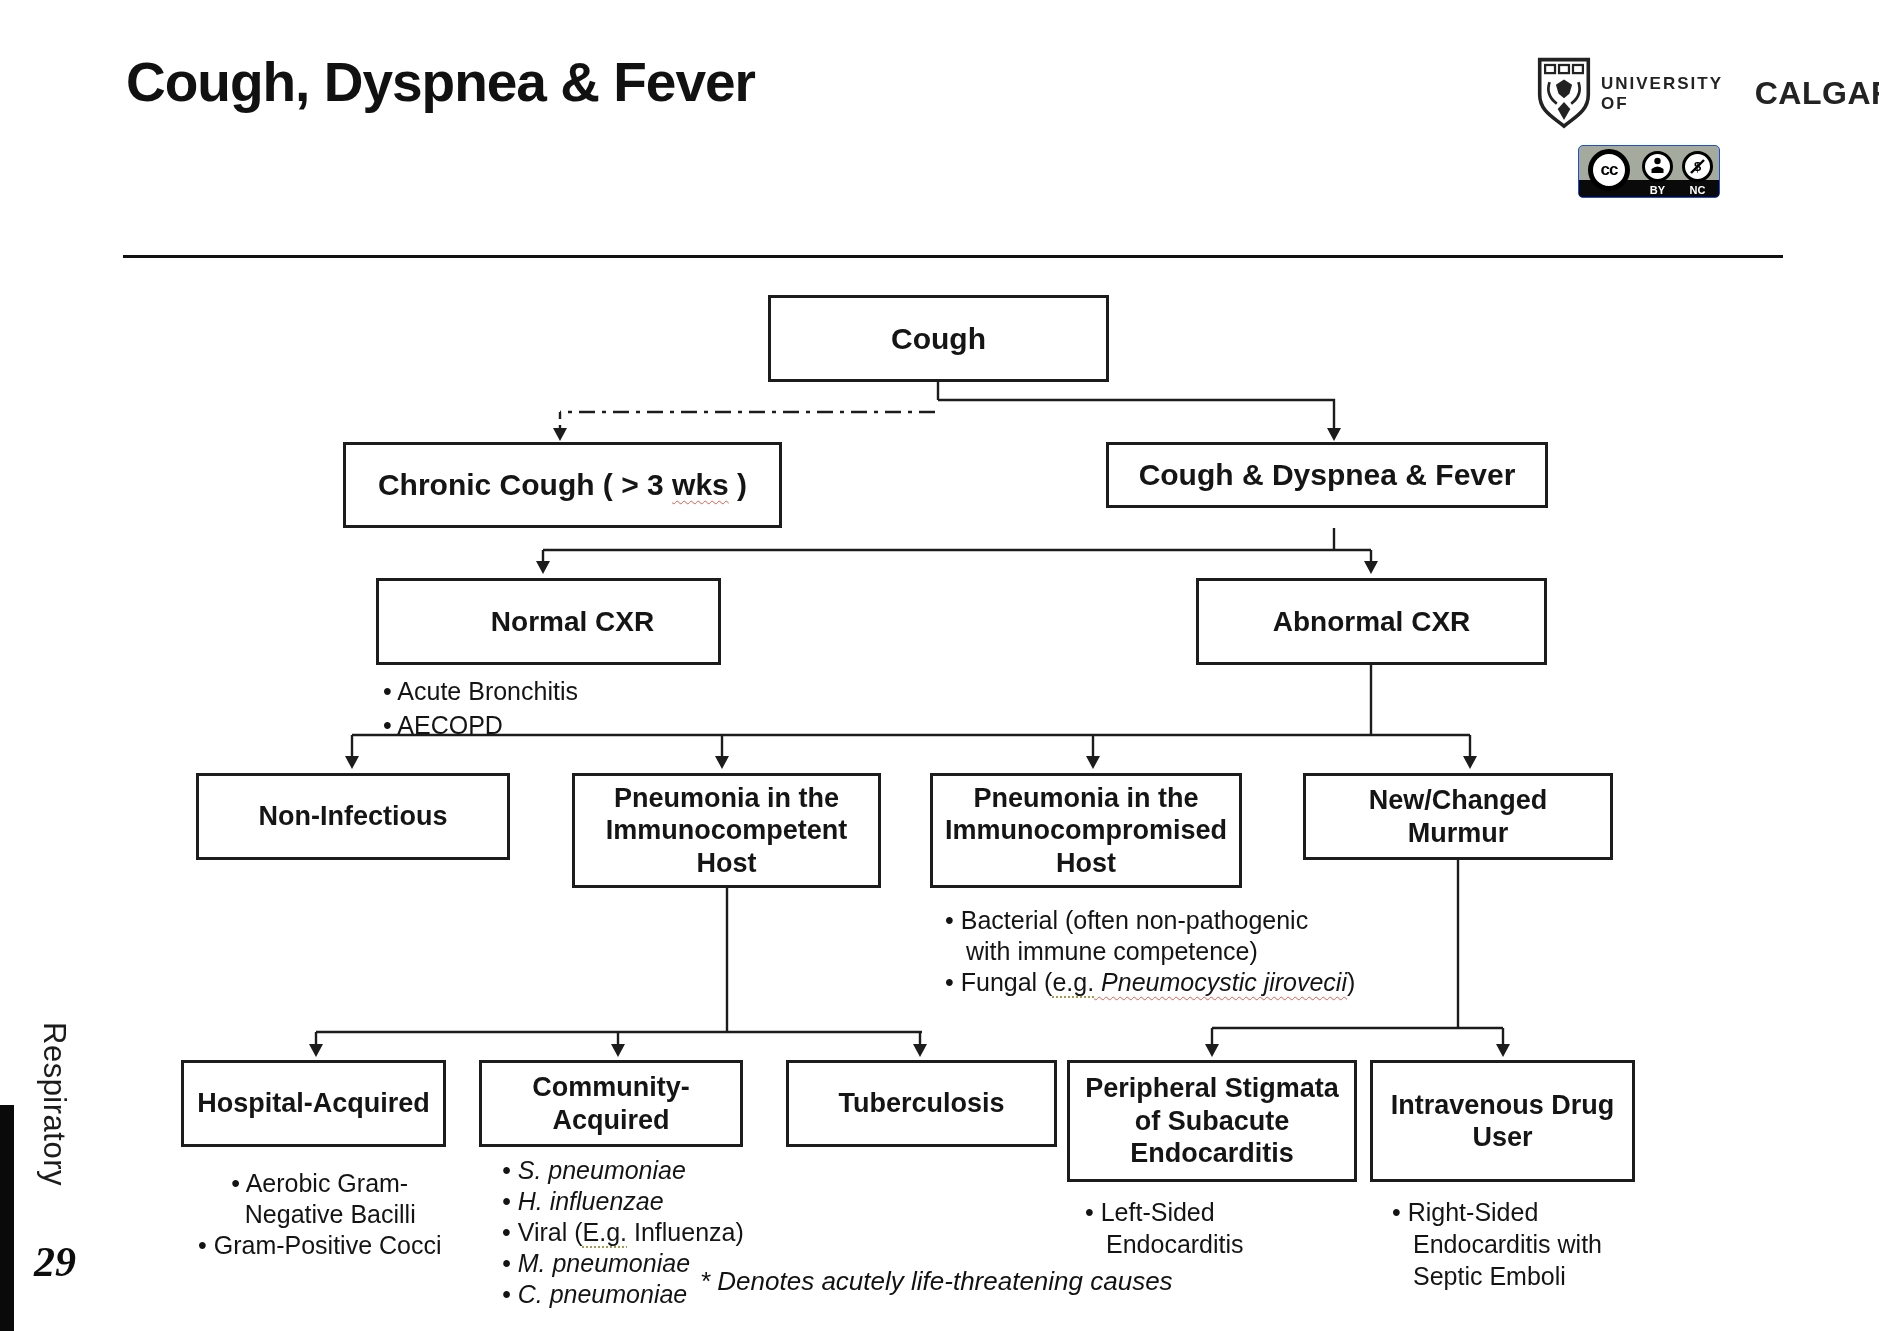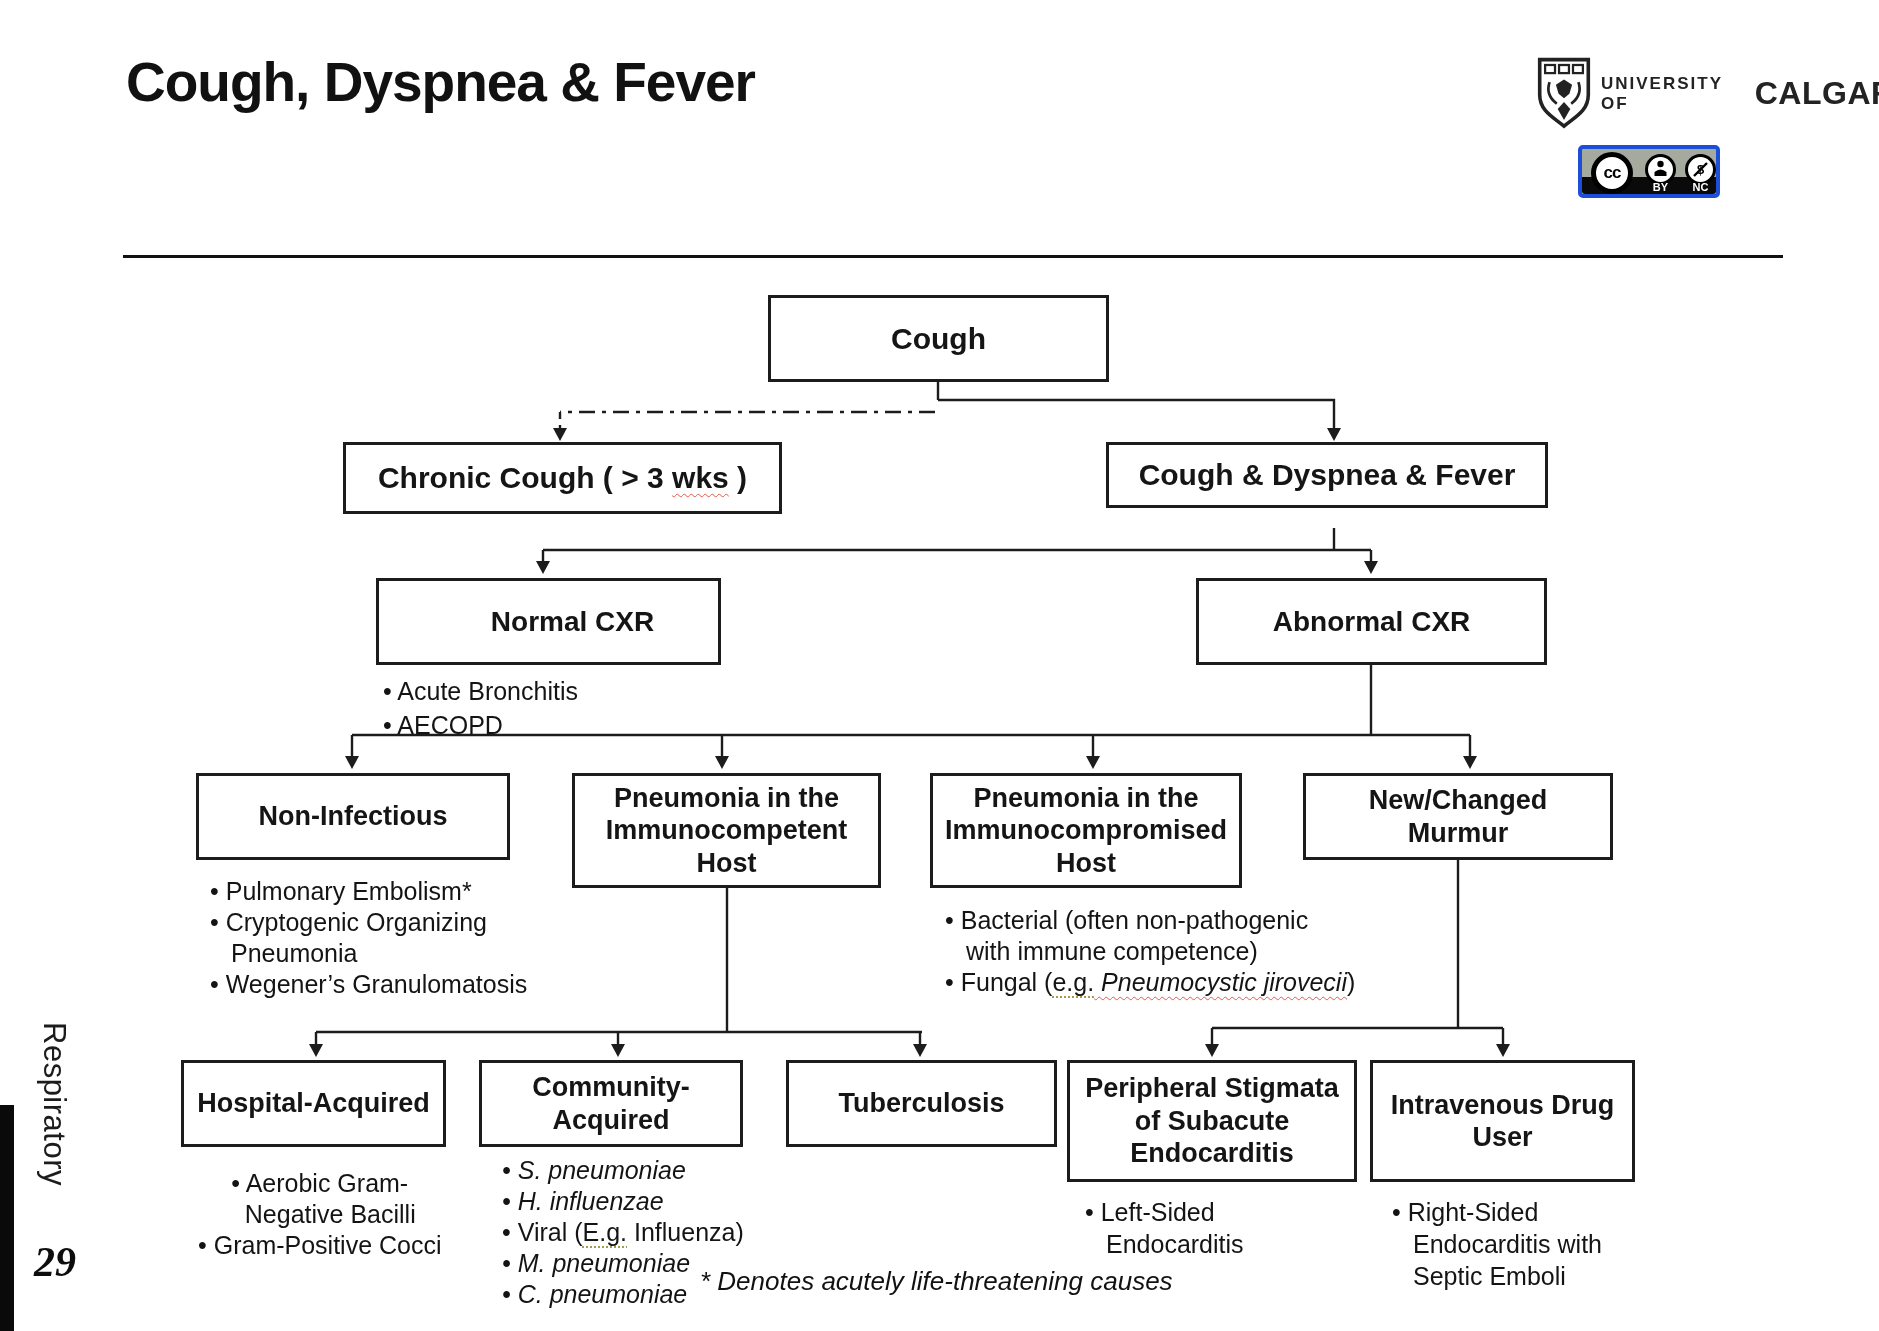--- a/index.html
+++ b/index.html
@@ -12,21 +12,21 @@
   .rule{position:absolute;left:123px;top:255px;width:1660px;height:3px;background:#111;}
 
   
   .logo{position:absolute;left:1537px;top:55px;display:flex;align-items:center;gap:10px;}
   .logo-text{display:flex;flex-direction:row;justify-content:center;color:#232323;gap:32px;}
   .logo-l1{font-size:17px;font-weight:700;letter-spacing:2px;}
   .logo-l2{font-size:32px;font-weight:700;letter-spacing:0.5px;margin-top:1px;}
 
   
   .cc-badge{position:absolute;left:1578px;top:145px;width:142px;height:53px;background:#a4aa9d;
-            border:4px solid #1d4ed8;border-radius:5px;box-sizing:border-box;}
+            border:1px solid #1d4ed8;border-radius:5px;box-sizing:border-box;}
   .cc-strip{position:absolute;left:0;right:0;bottom:0;height:17px;background:#0a0a0a;border-radius:0 0 3px 3px;}
   .cc-circle{position:absolute;left:9px;top:3px;width:42px;height:42px;border-radius:50%;
              border:5px solid #000;background:#fff;box-sizing:border-box;display:flex;
              align-items:center;justify-content:center;font-weight:800;font-size:17px;color:#000;
              letter-spacing:-1px;}
   .mini-circle{position:absolute;top:5px;width:31px;height:31px;border-radius:50%;
                border:3px solid #000;background:#fff;box-sizing:border-box;display:flex;
                align-items:center;justify-content:center;}
   .mini-by{left:63px;}
   .mini-nc{left:103px;}
@@ -160,21 +160,21 @@
       <path d="M913 1044 h14 l-7 13 Z"></path>
       <path d="M1205 1044 h14 l-7 13 Z"></path>
         <path d="M1496 1044 h14 l-7 13 Z"></path>
     </g>
   </svg>
 
   <div class="box fs30" style="left:768px;top:295px;width:341px;height:87px;">
     <span class="label">Cough</span>
   </div>
 
-  <div class="box fs30" style="left:343px;top:442px;width:439px;height:72px;">
+  <div class="box fs30" style="left:343px;top:442px;width:439px;height:86px;">
     <span class="label"><span>Chronic Cough ( &gt; 3 </span><span class="sq-red">wks</span><span> )</span></span>
   </div>
 
   <div class="box fs30" style="left:1106px;top:442px;width:442px;height:66px;">
     <span class="label">Cough &amp; Dyspnea &amp; Fever</span>
   </div>
 
   <div class="box fs28" style="left:376px;top:578px;width:345px;height:87px;padding-left:48px;">
     <span class="label">Normal CXR</span>
   </div>
@@ -226,26 +226,20 @@
   <div class="box fs27" style="left:1370px;top:1060px;width:265px;height:122px;">
     <span class="label">Intravenous Drug
 User</span>
   </div>
 
   <div class="blist" style="left:383px;top:674px;">
     <div class="bl-line" style="line-height:34px;">Acute Bronchitis</div>
     <div class="bl-line" style="line-height:34px;">AECOPD</div>
   </div>
 
-  <div class="blist" style="left:210px;top:876px;">
-    <div class="bl-line">Pulmonary Embolism*</div>
-    <div class="bl-line">Cryptogenic Organizing</div>
-    <div class="bl-line cont">Pneumonia</div>
-    <div class="bl-line">Wegener’s Granulomatosis</div>
-  </div>
 
   <div class="blist" style="left:945px;top:905px;">
     <div class="bl-line">Bacterial (often non-pathogenic</div>
     <div class="bl-line cont">with immune competence)</div>
     <div class="bl-line"><span>Fungal (</span><span class="eg-ul">e.g.</span><span class="it sq-red"> Pneumocystic jirovecii</span><span>)</span></div>
   </div>
 
   <div class="blist" style="left:198px;top:1168px;text-align:center;">
     <div class="bl-line">Aerobic Gram-</div>
     <div class="bl-line cont">Negative Bacilli</div>

